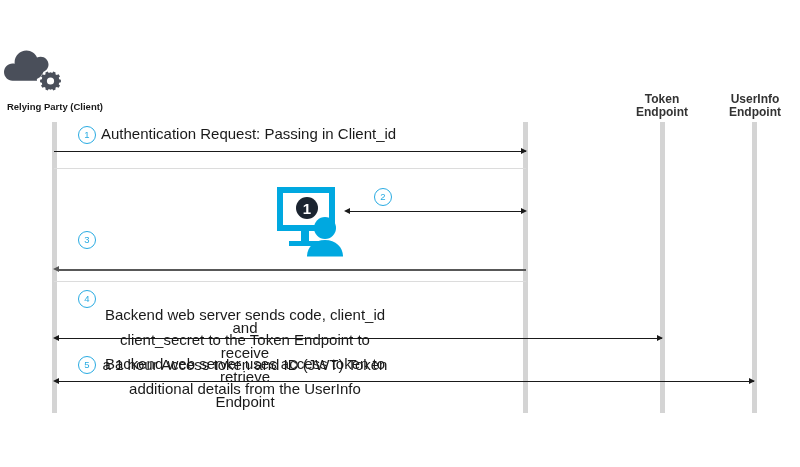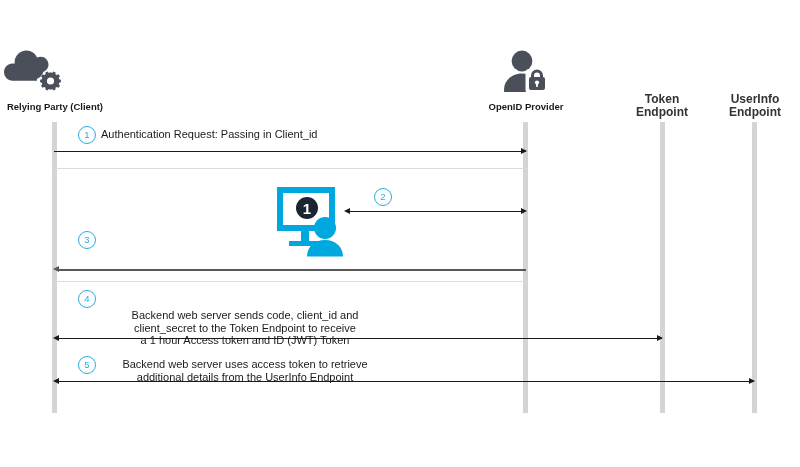--- a/index.html
+++ b/index.html
@@ -56,21 +56,21 @@
     border: 1.4px solid #29ABE2;
     border-radius: 50%;
     color: #29ABE2;
     font-size: 9.5px;
     line-height: 15px;
     text-align: center;
     font-family: "Liberation Sans", sans-serif;
   }
   .step-text {
     position: absolute;
-    font-size: 11px;
+    font-size: 15px;
     line-height: 12.5px;
     color: #1a1a1a;
     white-space: pre-line;
   }
   .step-text.center { text-align: center; }
   .step-text.left { text-align: left; }
 
   
   .arrow {
     position: absolute;
@@ -127,38 +127,20 @@
           <g fill="#4a4f5a">
             <path d="M9.5 1.3 L11.3 2.0 L12.2 0.6 L14.6 1.6 L14.4 3.2 L15.8 4.1 L17.6 3.2 L19.0 5.4 L17.8 6.6 L18.1 8.3 L19.9 8.7 L19.9 11.3 L18.1 11.7 L17.8 13.4 L19.0 14.6 L17.6 16.8 L15.8 15.9 L14.4 16.8 L14.6 18.4 L12.2 19.4 L11.3 18.0 L9.5 18.7 L7.7 18.0 L6.8 19.4 L4.4 18.4 L4.6 16.8 L3.2 15.9 L1.4 16.8 L0.0 14.6 L1.2 13.4 L0.9 11.7 L-0.9 11.3 L-0.9 8.7 L0.9 8.3 L1.2 6.6 L0.0 5.4 L1.4 3.2 L3.2 4.1 L4.6 3.2 L4.4 1.6 L6.8 0.6 L7.7 2.0 Z"></path>
           </g>
           <circle cx="9.5" cy="10" r="3.6" fill="#ffffff"></circle>
         </g>
       </svg>
     </div>
     <div class="actor-label">Relying Party (Client)</div>
   </div>
 
-  <div class="actor" style="left:470px; top:48px; width:112px;">
-    <div class="actor-icon">
-      <svg width="112" height="48" viewBox="0 0 112 48">
-        <g fill="#4a4f5a">
-          <circle cx="52" cy="13" r="10.4"></circle>
-          <path d="M52 25.5c-10.5 0-18.0 7.2-18.0 16.0 0 .9.1 1.8.2 2.6h35.6c.1-.8.2-1.7.2-2.6 0-8.8-7.5-16.0-18.0-16.0z"></path>
-        </g>
-        <g transform="translate(57,23)">
-          <rect x="-1.5" y="-1.5" width="23" height="23" rx="2.5" fill="#ffffff"></rect>
-          <path d="M4.0 6.0 v-1.6 a6.0 6.0 0 0 1 12.0 0 V6.0 h-3.0 v-1.6 a3.0 3.0 0 0 0 -6.0 0 V6.0 Z" fill="#4a4f5a"></path>
-          <rect x="2.0" y="6.0" width="16" height="13" rx="2" fill="#4a4f5a"></rect>
-          <circle cx="10" cy="11.5" r="2.1" fill="#ffffff"></circle>
-          <rect x="9.1" y="11.5" width="1.8" height="4.4" fill="#ffffff"></rect>
-        </g>
-      </svg>
-    </div>
-    <div class="actor-label">OpenID Provider</div>
-  </div>
 
   <div class="actor" style="left:622px; top:93px; width:80px;">
     <div class="actor-label light">Token</div>
     <div class="actor-label light">Endpoint</div>
   </div>
 
   <div class="actor" style="left:715px; top:93px; width:80px;">
     <div class="actor-label light">UserInfo</div>
     <div class="actor-label light">Endpoint</div>
   </div>

